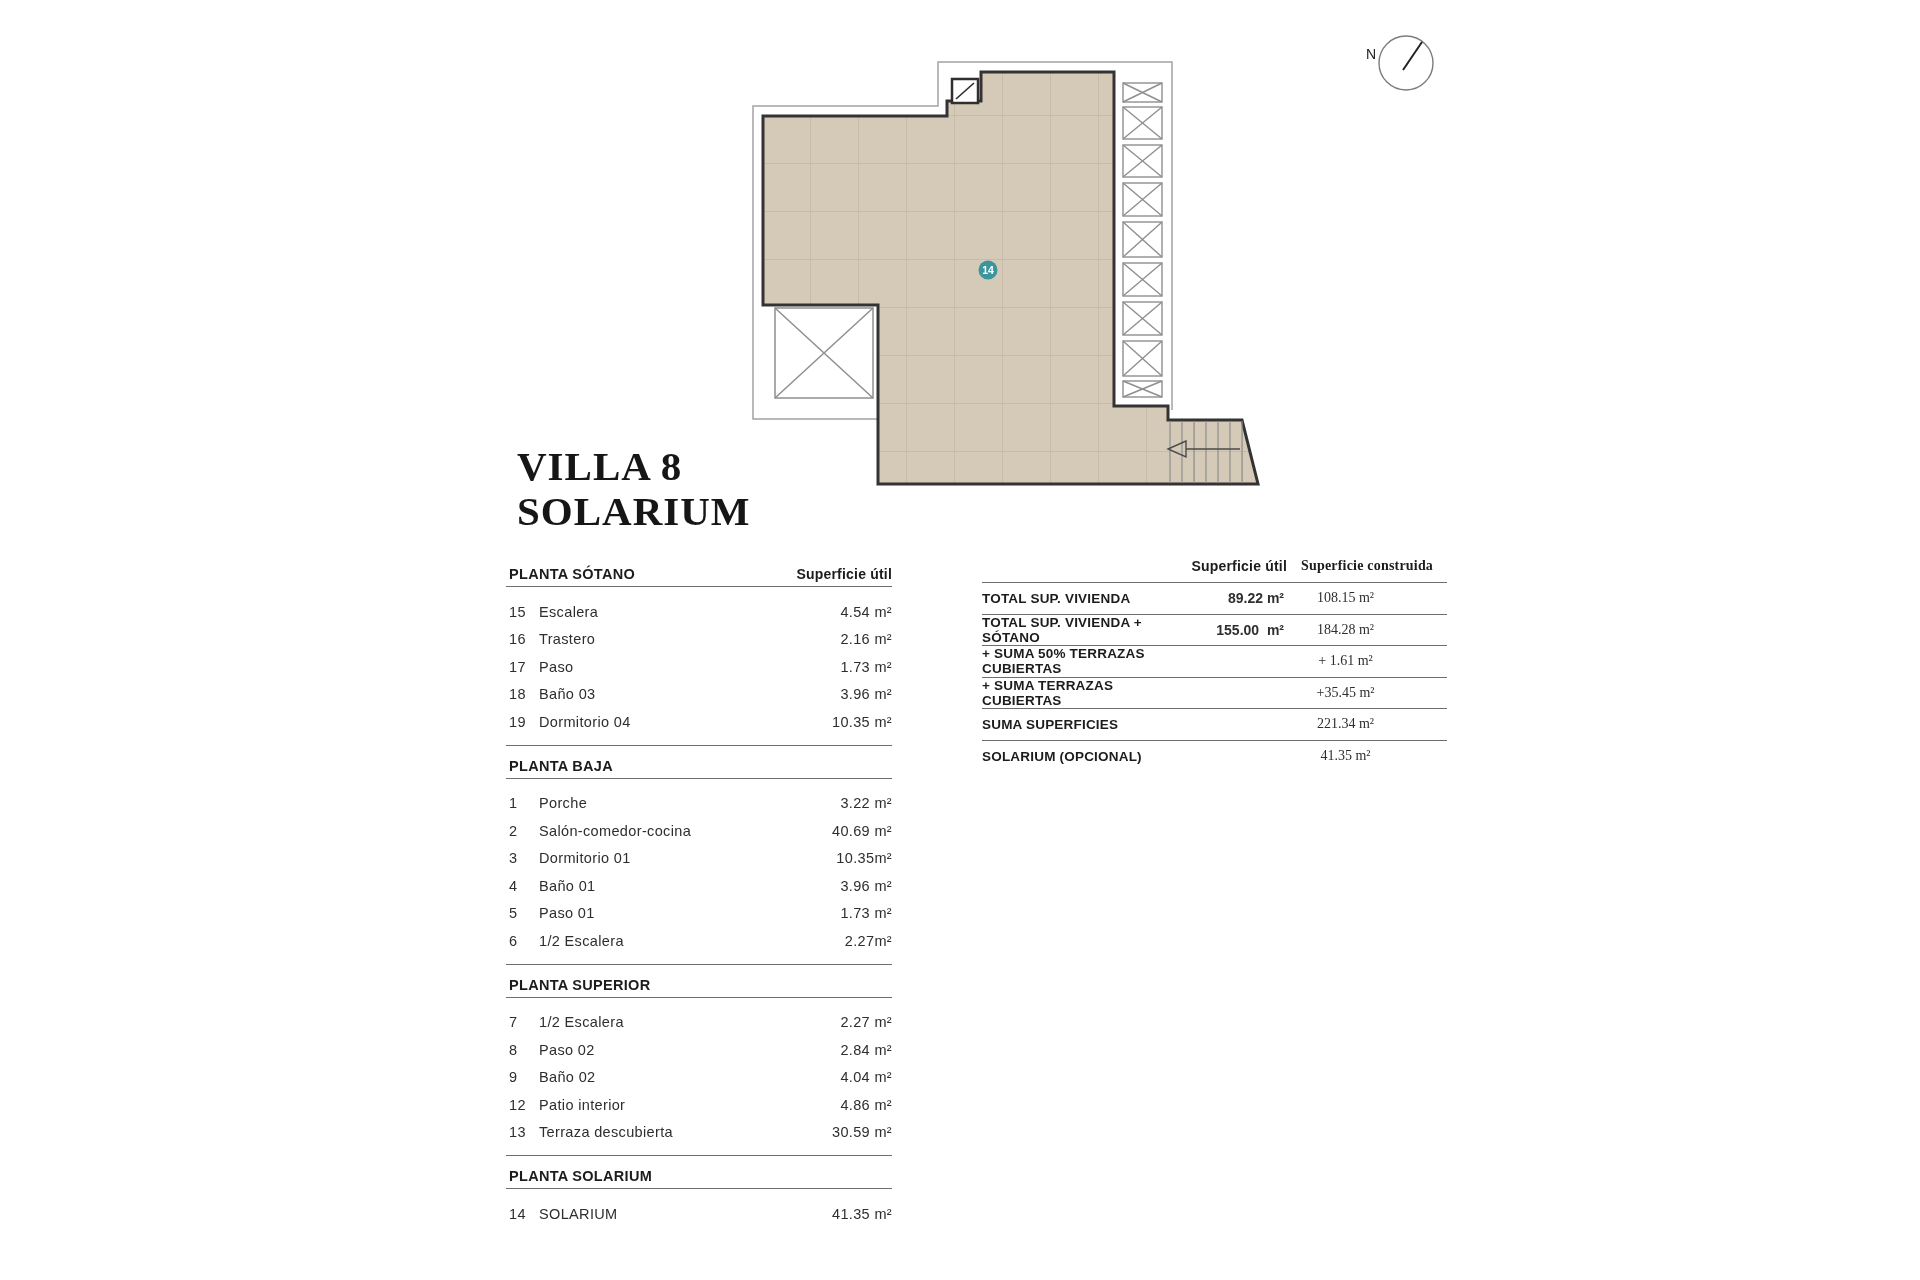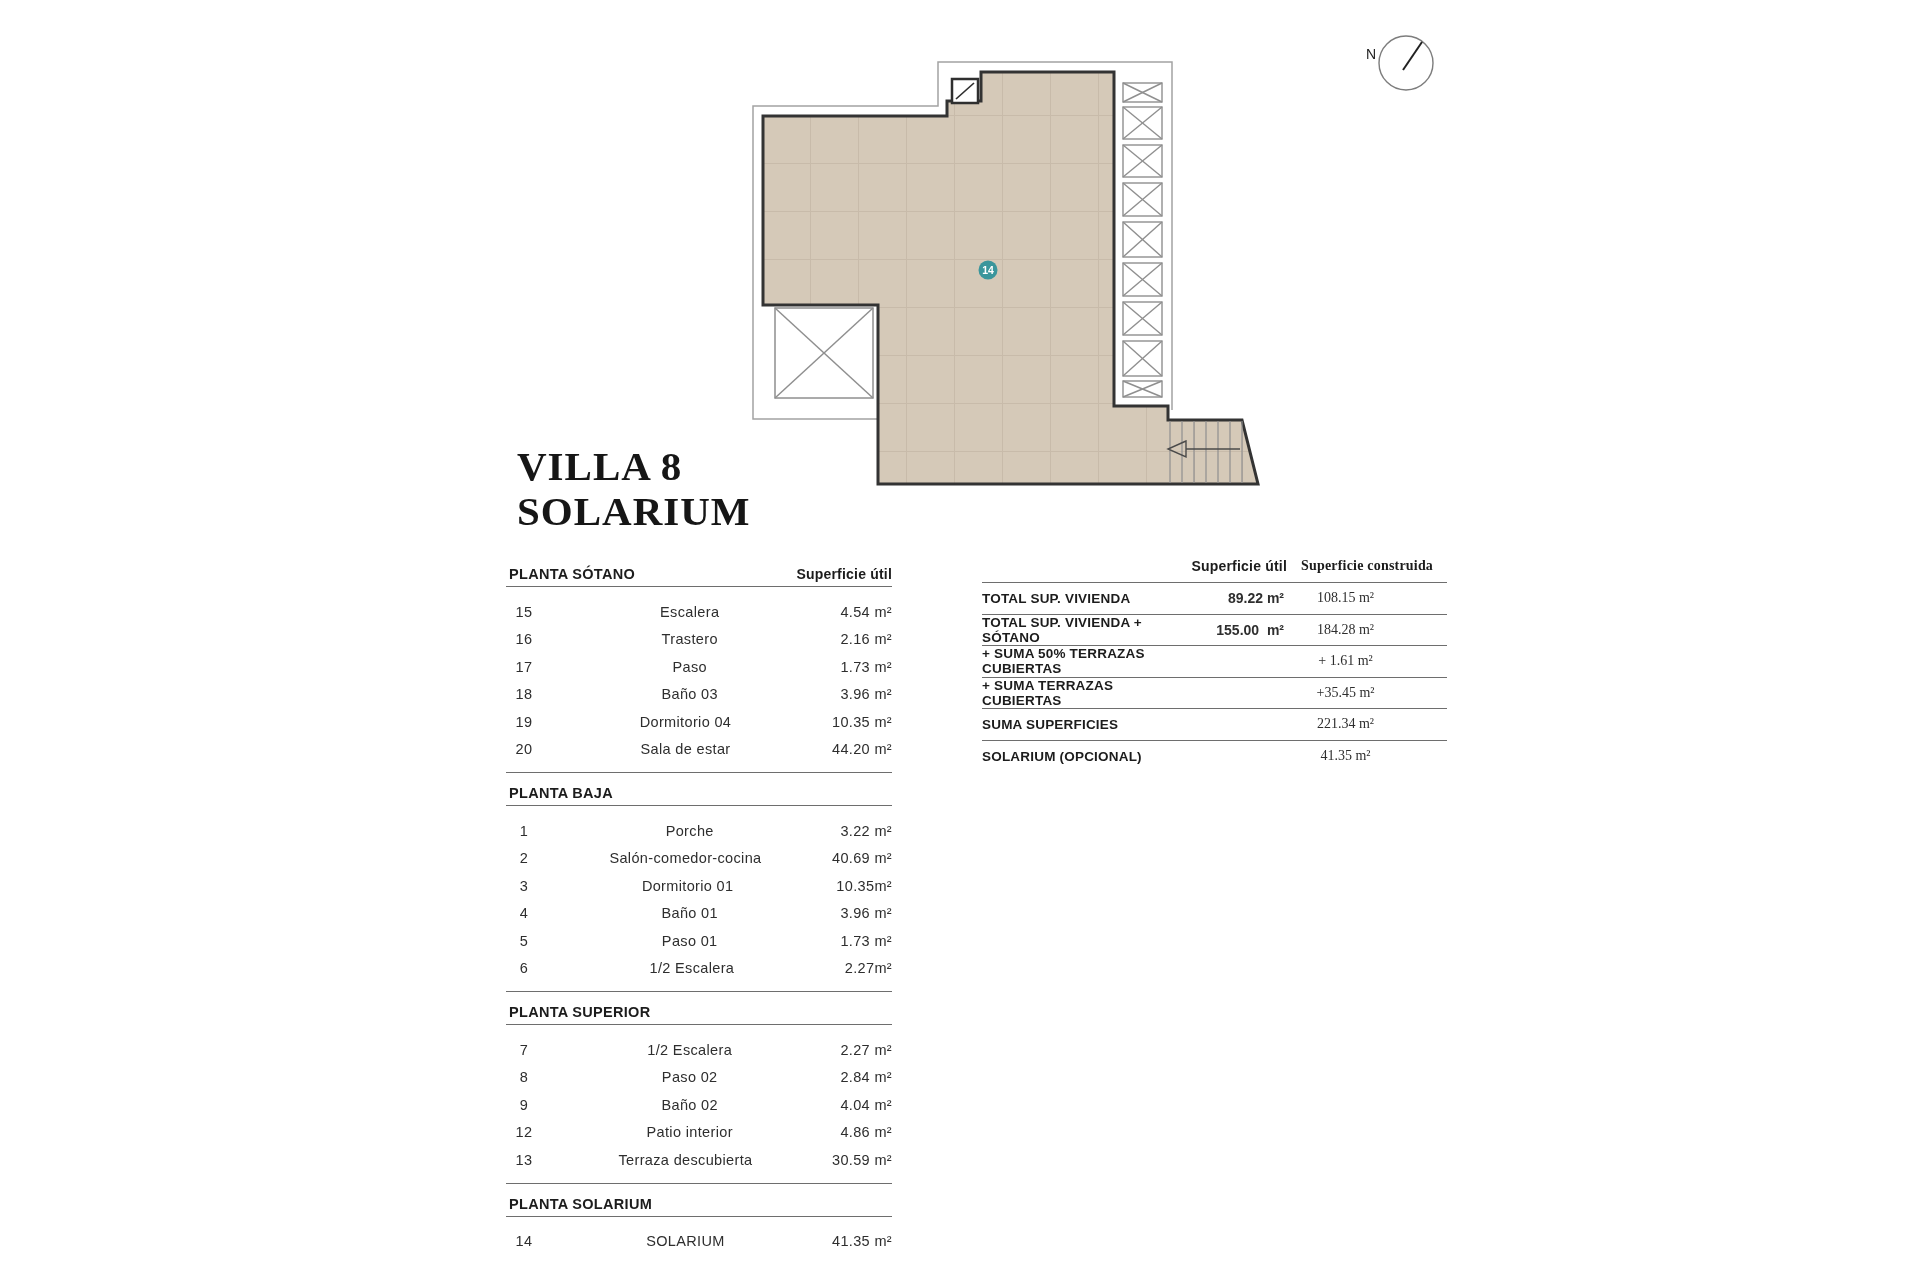--- a/index.html
+++ b/index.html
@@ -14,21 +14,21 @@
   .title { position:absolute; left:517px; top:444px;
            font-family:"Liberation Serif", serif; font-weight:bold;
            font-size:41px; line-height:45px; letter-spacing:1px; color:#161616; }
 
   
   .areas { position:absolute; left:506px; top:566px; width:386px; }
   .sec-head { display:flex; justify-content:space-between; align-items:flex-start;
               padding:0 0 4px 3px; border-bottom:1.6px solid #6e6e6e; }
   .sec-title { font-size:14.5px; font-weight:bold; letter-spacing:.3px; color:#1c1c1c; }
   .col-head  { font-size:14px; font-weight:bold; letter-spacing:.2px; color:#1c1c1c; }
-  .sec-rows { padding:11px 0 9px; border-bottom:1.6px solid #6e6e6e;text-align:center; }
+  .sec-rows { padding:11px 0 9px; border-bottom:1.6px solid #6e6e6e; }
   .sec-rows.last { border-bottom:none; }
   .sec + .sec { margin-top:12px; }
   .a-row { display:flex; align-items:center; height:27.5px;
            font-size:14.5px; letter-spacing:.35px; color:#2e2e2e; }
   .a-num   { width:33px; padding-left:3px; }
   .a-label { flex:1; }
   .a-val   { white-space:pre; }
 
   
   .summary { position:absolute; left:982px; top:558px; width:465px; }
@@ -161,25 +161,20 @@
         <div class="a-row">
             <span class="a-num">18</span>
             <span class="a-label">Baño 03</span>
             <span class="a-val">3.96 m²</span>
           </div>
         <div class="a-row">
             <span class="a-num">19</span>
             <span class="a-label">Dormitorio 04</span>
             <span class="a-val">10.35 m²</span>
           </div>
-        <div class="a-row">
-            <span class="a-num">20</span>
-            <span class="a-label">Sala de estar</span>
-            <span class="a-val">44.20 m²</span>
-          </div>
       </div>
     </div>
 
     <div class="sec">
       <div class="sec-head">
         <span class="sec-title">PLANTA BAJA</span>
       </div>
       <div class="sec-rows">
         <div class="a-row">
             <span class="a-num">1</span>

